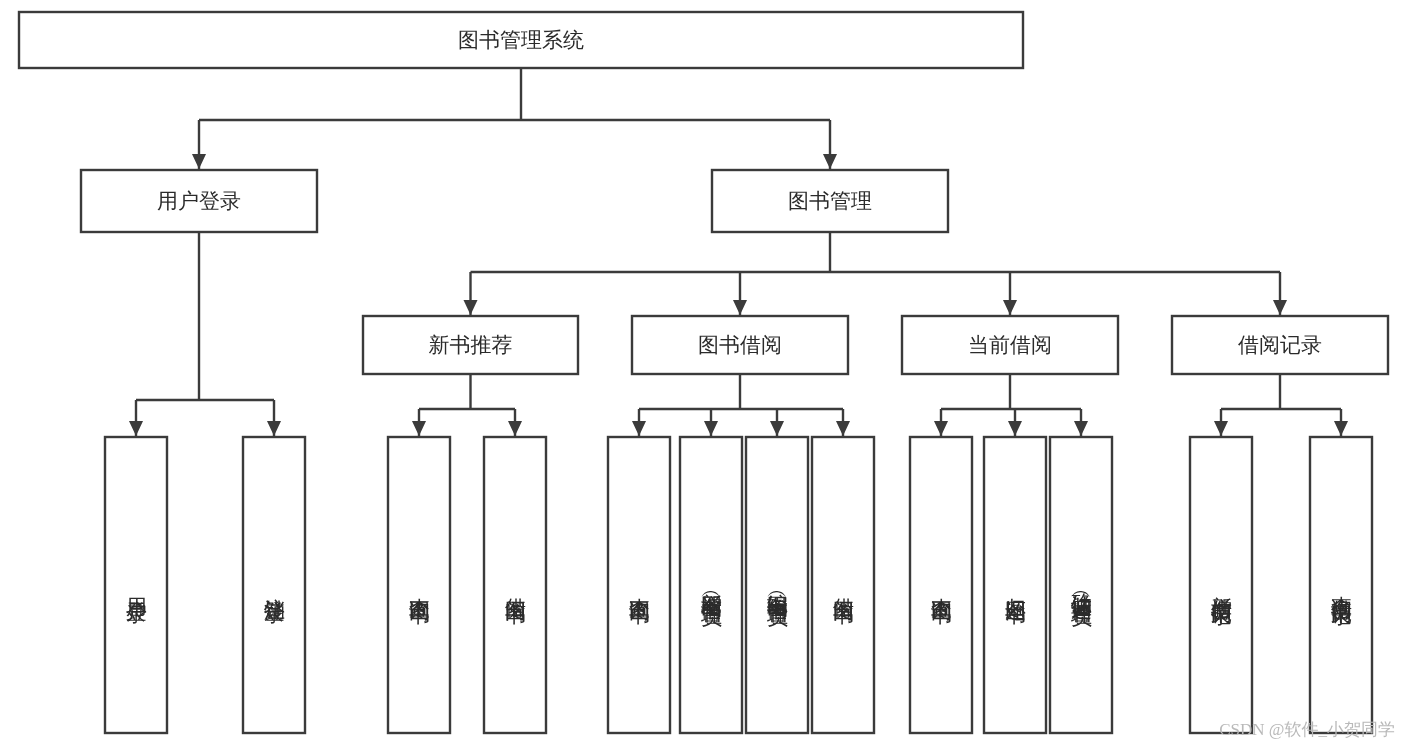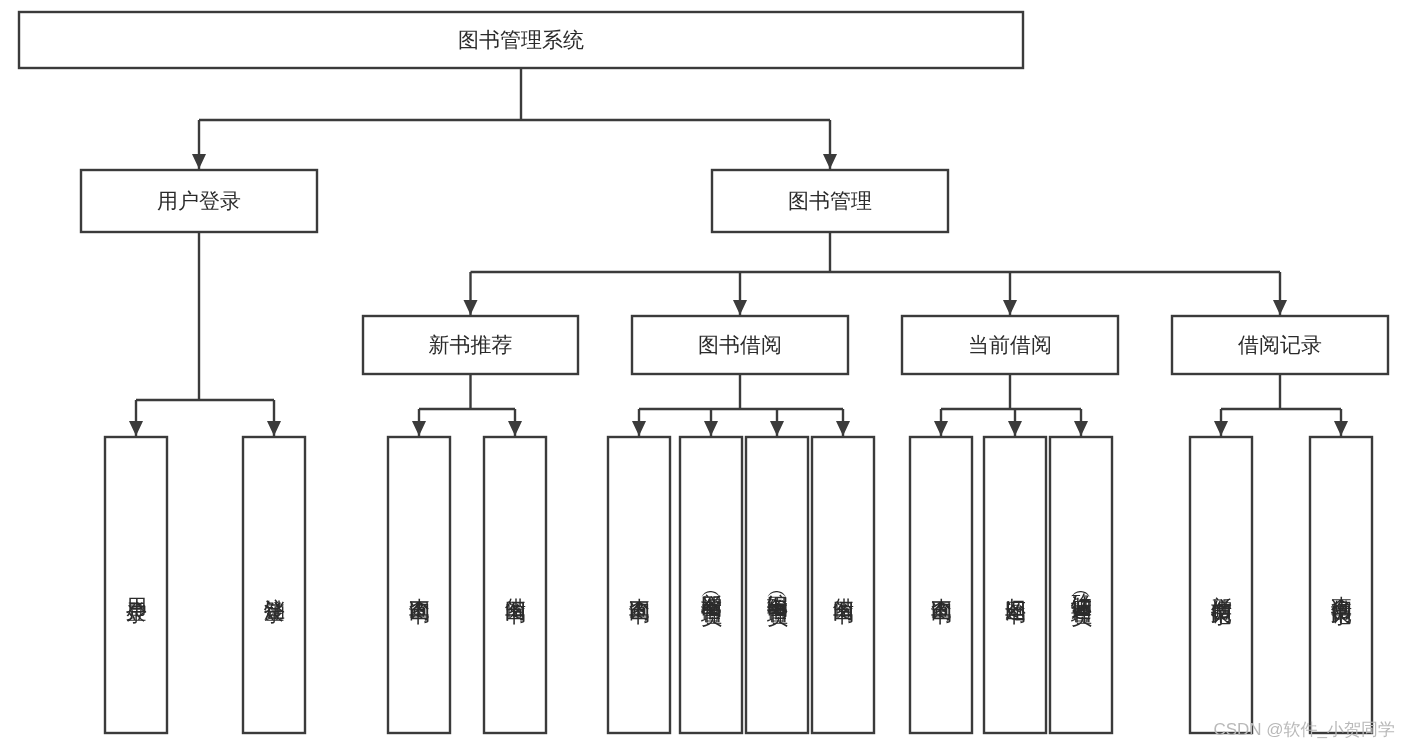--- a/index.html
+++ b/index.html
@@ -61,21 +61,21 @@
     justify-content: center;
     text-align: center;
     letter-spacing: 2px;
     white-space: nowrap;
     pointer-events: none;
   }
   .watermark {
     position: absolute;
     right: 10px;
     bottom: 6px;
-    font-family: Liberation Sans, sans-serif;
+    font-family: Liberation Serif, serif;
     font-size: 17px;
     color: #b9b9b9;
     white-space: nowrap;
   }
 </style>
 </head>
 <body>
 
 <div id="diagram-root">
 

